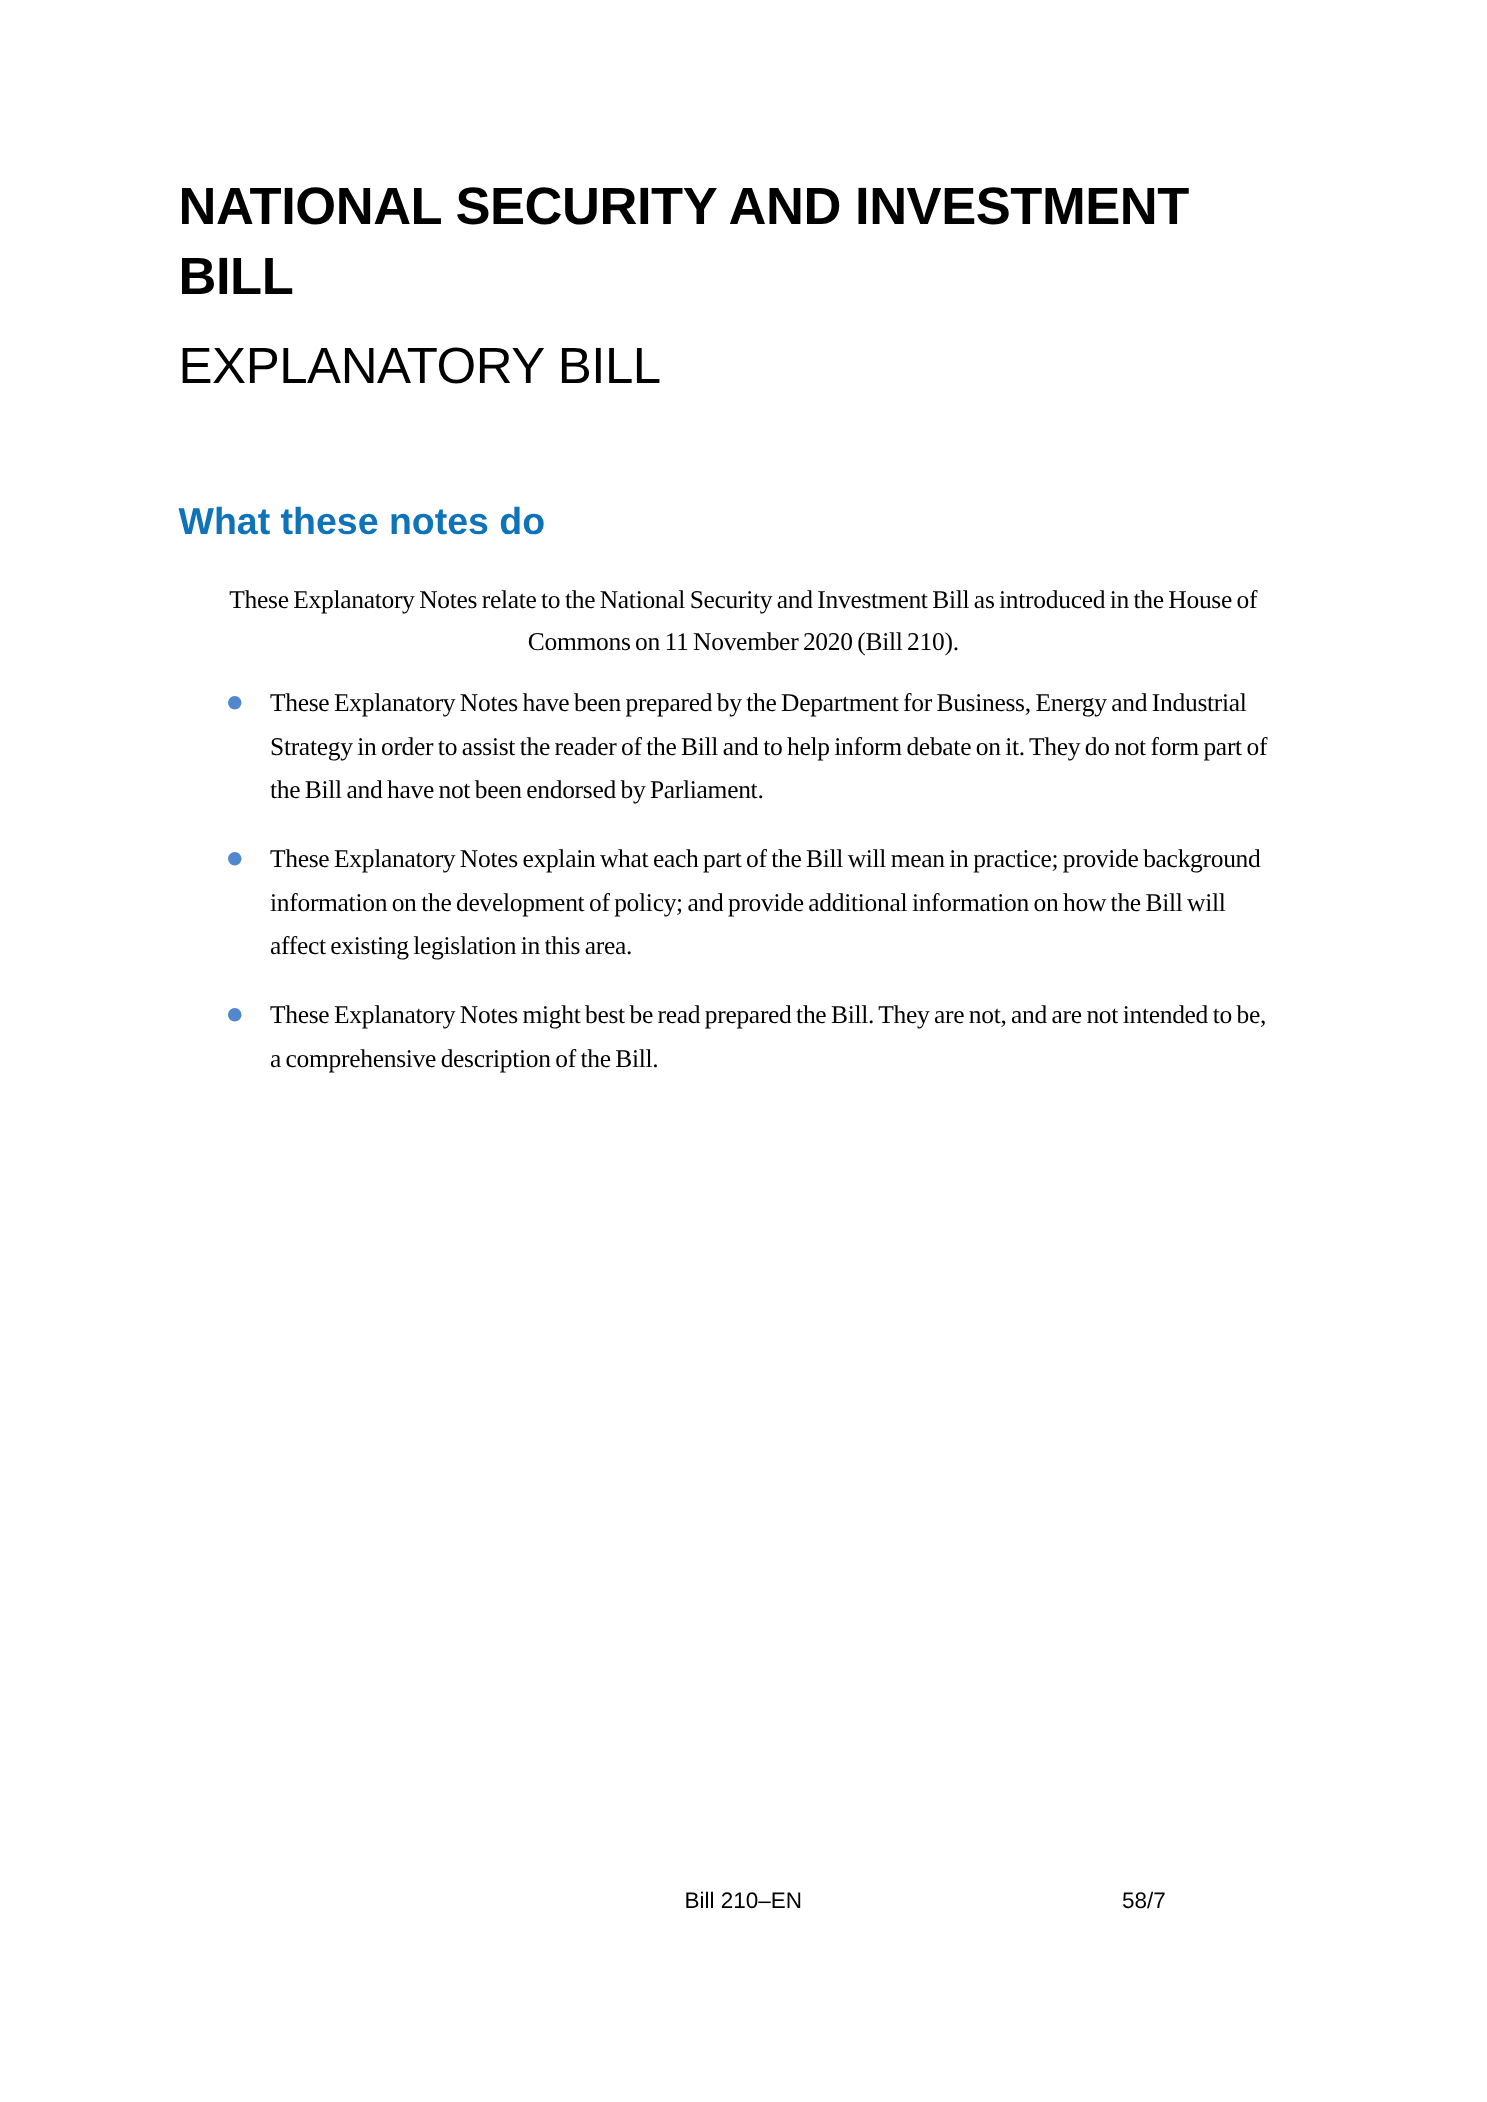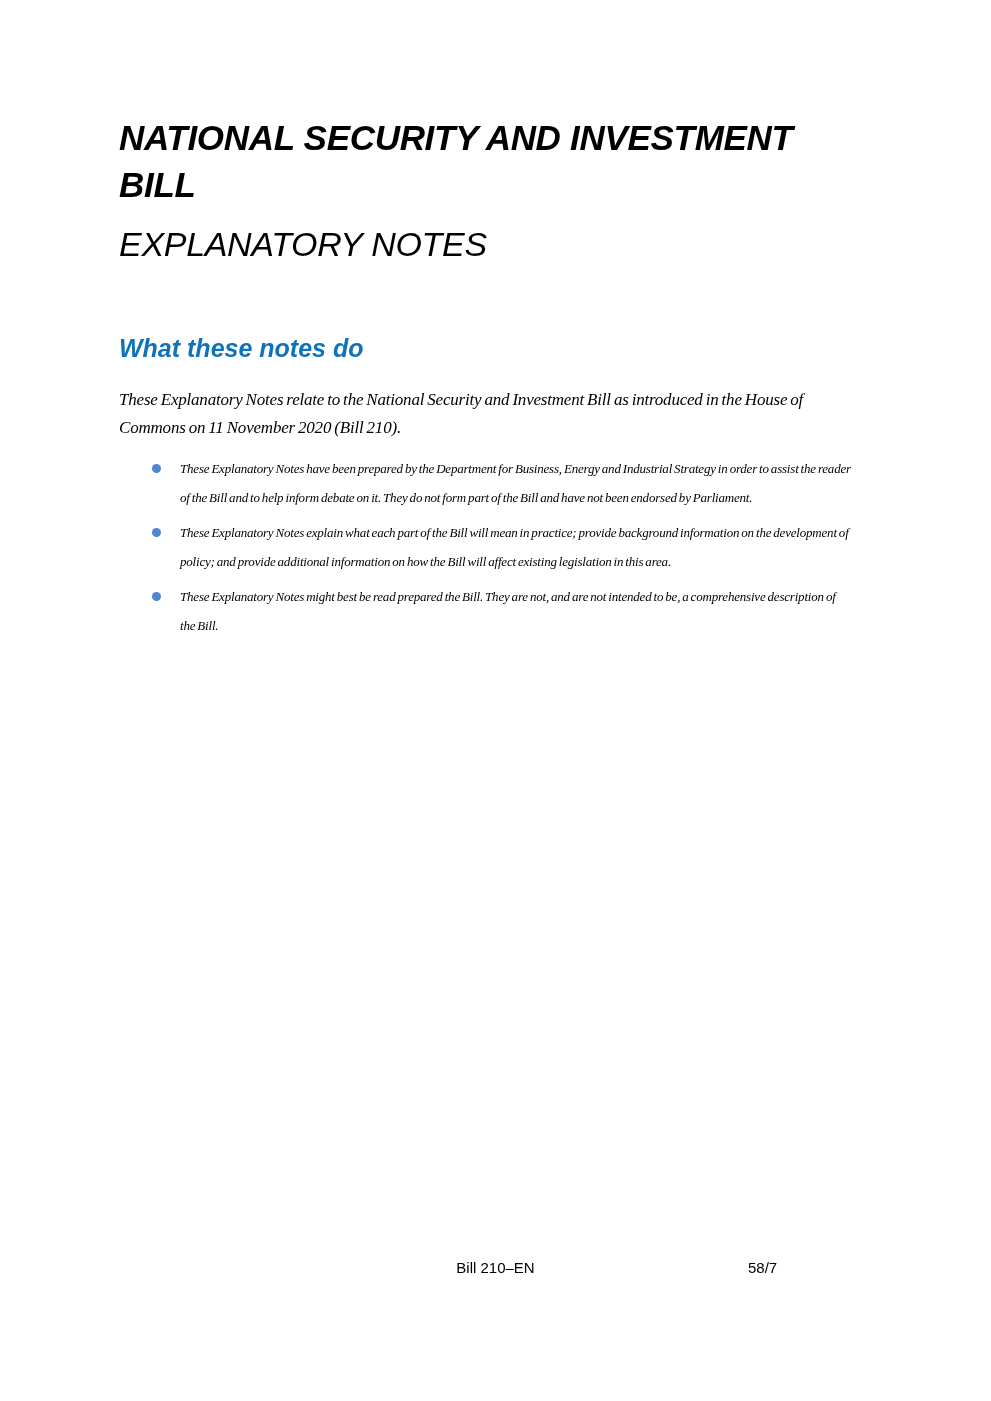--- a/index.html
+++ b/index.html
@@ -14,21 +14,20 @@
     background: #ffffff;
     overflow: hidden;
     font-family: "Liberation Serif", serif;
     color: #000000;
   }
   .content {
     position: absolute;
     top: 0;
     left: 119px;
     width: 753px;
-    font-style: italic;
   }
   .doc-title {
     margin: 0;
     padding-top: 114px;
     font-family: "Liberation Sans", sans-serif;
     font-weight: bold;
     font-size: 35px;
     line-height: 47px;
     letter-spacing: -0.3px;
     color: #000000;
@@ -50,38 +49,39 @@
     line-height: 33px;
     color: var(--heading-blue, #0e73b9);
   }
   .intro {
     margin: 21px 0 0 0;
     font-size: 17px;
     line-height: 28px;
     letter-spacing: -0.2px;
     word-spacing: -1px;
     width: 753px;
+    text-align: center;
   }
   .bullet-list {
     margin: 12px 0 0 0;
     padding: 0;
     list-style: none;
   }
   .bullet-item {
     position: relative;
     padding-left: 61px;
     width: 672px;
     box-sizing: content-box;
-    font-size: 13px;
+    font-size: 17px;
     line-height: 29px;
     letter-spacing: -0.2px;
     word-spacing: -1px;
   }
   .bullet-item + .bullet-item {
-    margin-top: 6px;
+    margin-top: 17px;
   }
   .bullet-dot {
     position: absolute;
     left: 33px;
     top: 10px;
     width: 9px;
     height: 9px;
     border-radius: 50%;
     background: var(--bullet-blue, #5087cd);
   }
@@ -103,21 +103,21 @@
   }
 </style>
 </head>
 <body>
 
 <div class="page">
   <div class="content">
 
     <h1 class="doc-title">NATIONAL SECURITY AND INVESTMENT BILL</h1>
 
-    <h2 class="doc-subtitle">EXPLANATORY NOTES</h2>
+    <h2 class="doc-subtitle">EXPLANATORY BILL</h2>
 
     <h3 class="section-heading">What these notes do</h3>
 
     <p class="intro">These Explanatory Notes relate to the National Security and Investment Bill as introduced in the House of Commons on 11 November 2020 (Bill 210).</p>
 
     <ul class="bullet-list">
       <li class="bullet-item">
         <span class="bullet-dot"></span>
         <span>These Explanatory Notes have been prepared by the Department for Business, Energy and Industrial Strategy in order to assist the reader of the Bill and to help inform debate on it. They do not form part of the Bill and have not been endorsed by Parliament.</span>
       </li>

